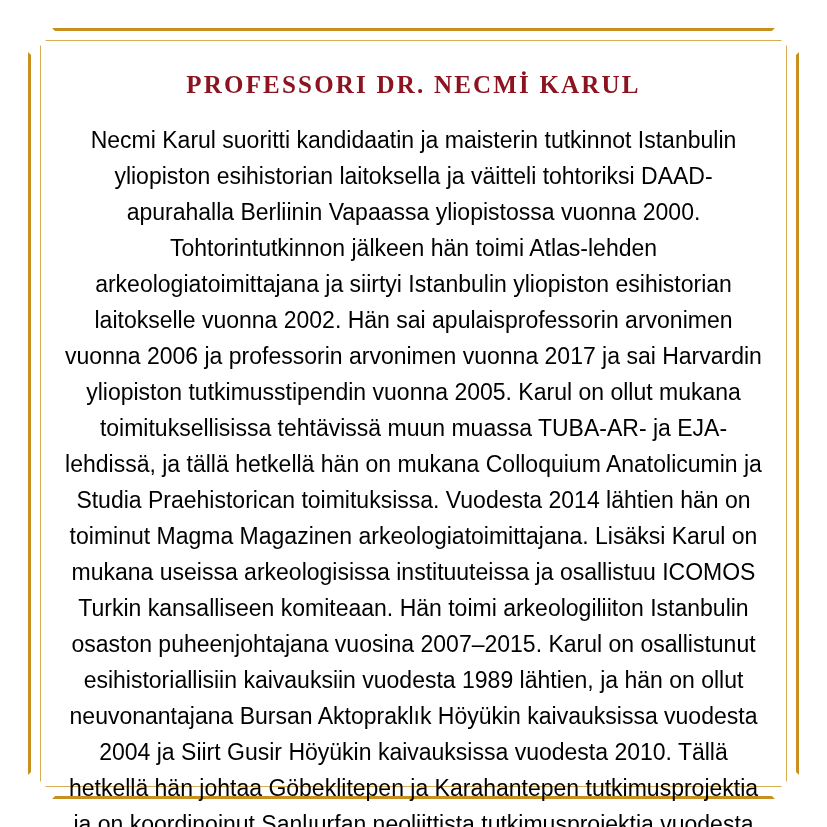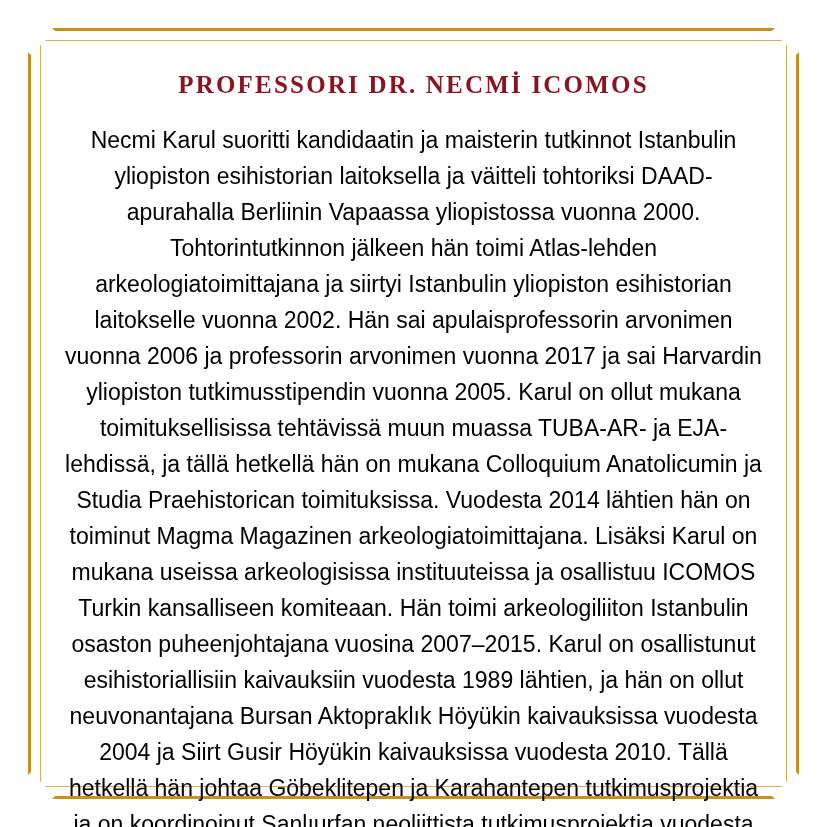--- a/index.html
+++ b/index.html
@@ -82,16 +82,16 @@
 </head>
 <body>
 
 <div class="card">
   <span class="corner tl"></span>
   <span class="corner tr"></span>
   <span class="corner bl"></span>
   <span class="corner br"></span>
 
   <div class="content">
-    <h1 class="title">PROFESSORI DR. NECMİ ICOMOS</h1>
+    <h1 class="title">PROFESSORI DR. NECMİ KARUL</h1>
     <p class="body-text">Necmi Karul suoritti kandidaatin ja maisterin tutkinnot Istanbulin yliopiston esihistorian laitoksella ja väitteli tohtoriksi DAAD-apurahalla Berliinin Vapaassa yliopistossa vuonna 2000. Tohtorintutkinnon jälkeen hän toimi Atlas-lehden arkeologiatoimittajana ja siirtyi Istanbulin yliopiston esihistorian laitokselle vuonna 2002. Hän sai apulaisprofessorin arvonimen vuonna 2006 ja professorin arvonimen vuonna 2017 ja sai Harvardin yliopiston tutkimusstipendin vuonna 2005. Karul on ollut mukana toimituksellisissa tehtävissä muun muassa TUBA-AR- ja EJA-lehdissä, ja tällä hetkellä hän on mukana Colloquium Anatolicumin ja Studia Praehistorican toimituksissa. Vuodesta 2014 lähtien hän on toiminut Magma Magazinen arkeologiatoimittajana. Lisäksi Karul on mukana useissa arkeologisissa instituuteissa ja osallistuu ICOMOS Turkin kansalliseen komiteaan. Hän toimi arkeologiliiton Istanbulin osaston puheenjohtajana vuosina 2007–2015. Karul on osallistunut esihistoriallisiin kaivauksiin vuodesta 1989 lähtien, ja hän on ollut neuvonantajana Bursan Aktopraklık Höyükin kaivauksissa vuodesta 2004 ja Siirt Gusir Höyükin kaivauksissa vuodesta 2010. Tällä hetkellä hän johtaa Göbeklitepen ja Karahantepen tutkimusprojektia ja on koordinoinut Şanlıurfan neoliittista tutkimusprojektia vuodesta 2016 lähtien.</p>
   </div>
 </div>
 
 </body></html>

